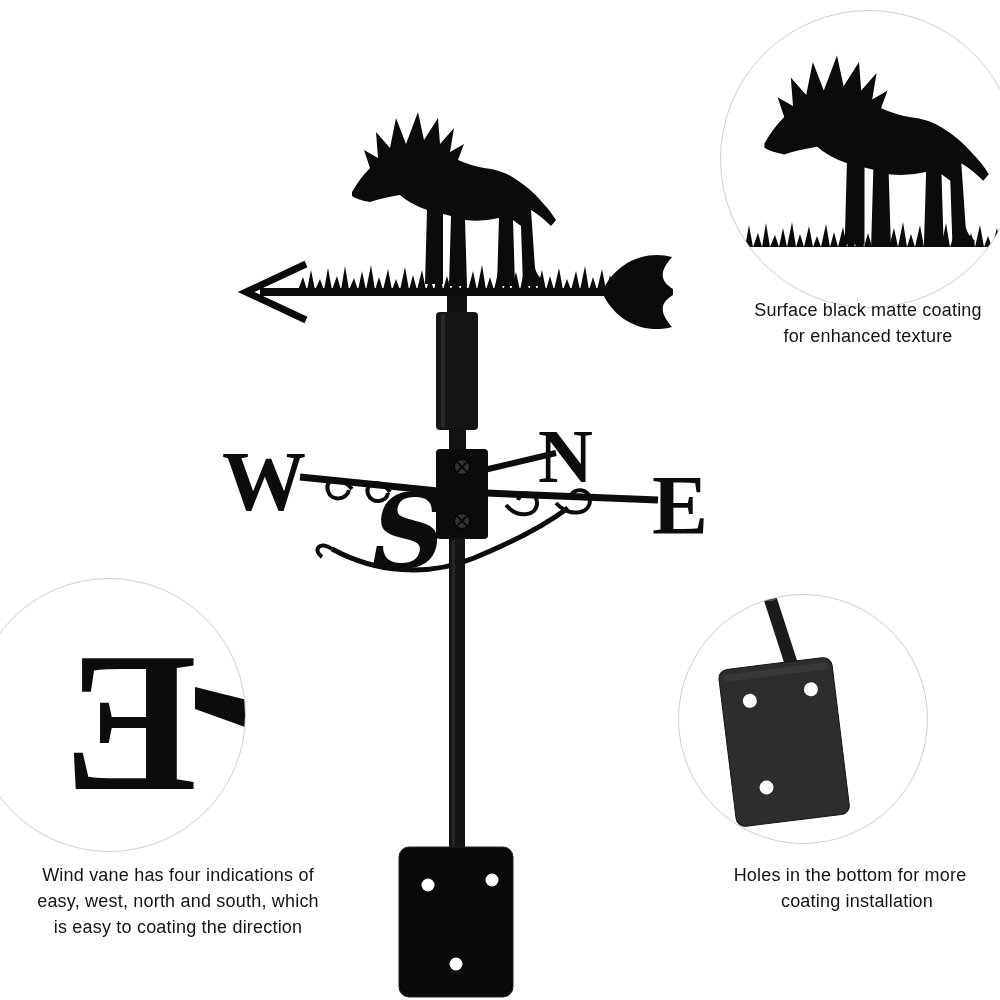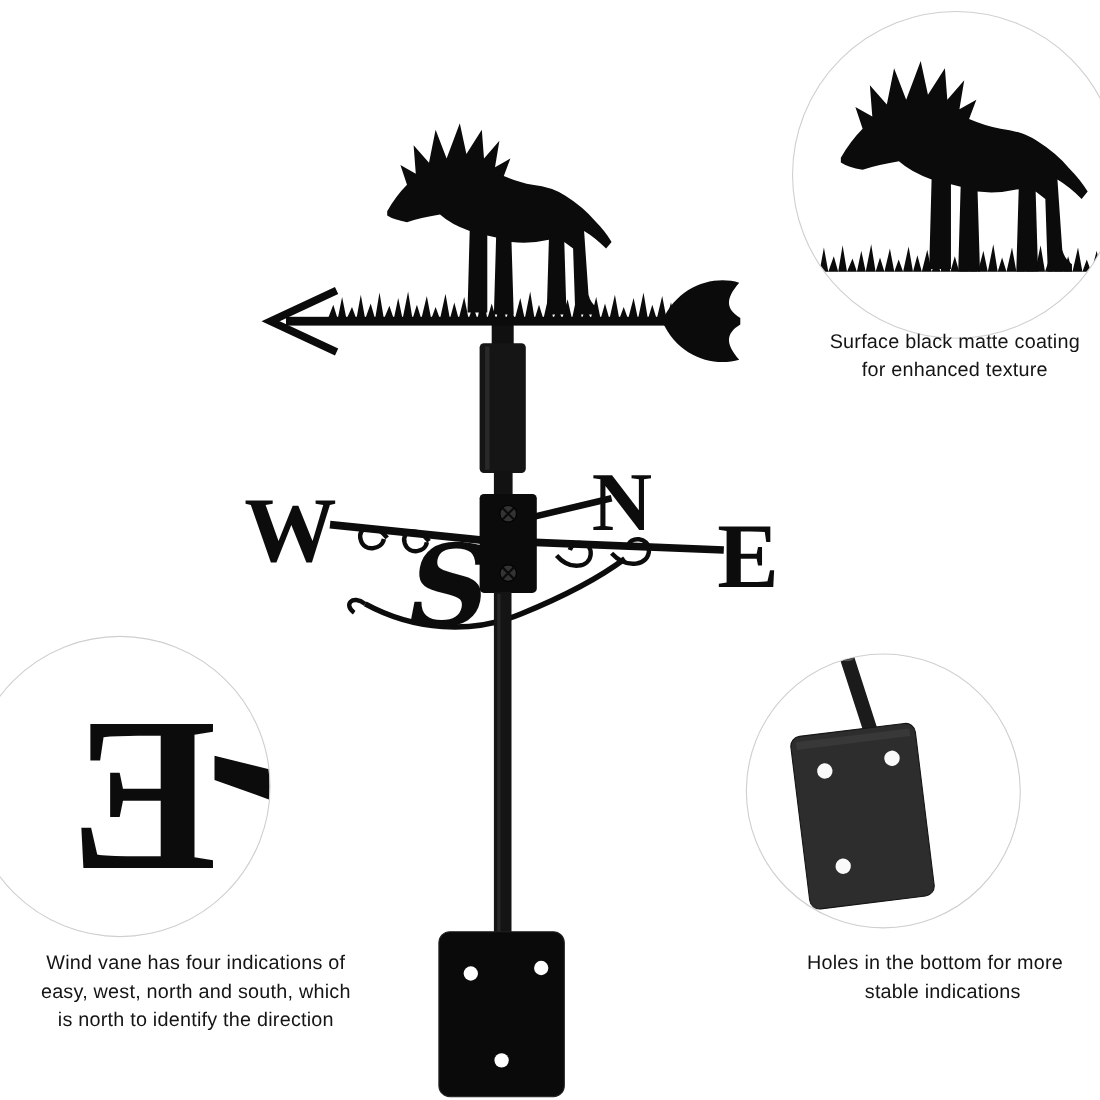--- a/index.html
+++ b/index.html
@@ -126,19 +126,19 @@
 </div>
 
 <div class="caption cap-coating">
   <div>Surface black matte coating</div>
   <div>for enhanced texture</div>
 </div>
 
 <div class="caption cap-directions">
   <div>Wind vane has four indications of</div>
   <div>easy, west, north and south, which</div>
-  <div>is north to identify the direction</div>
+  <div>is easy to coating the direction</div>
 </div>
 
 <div class="caption cap-holes">
   <div>Holes in the bottom for more</div>
-  <div class="line2">stable indications</div>
+  <div class="line2">coating installation</div>
 </div>
 
 </body></html>

